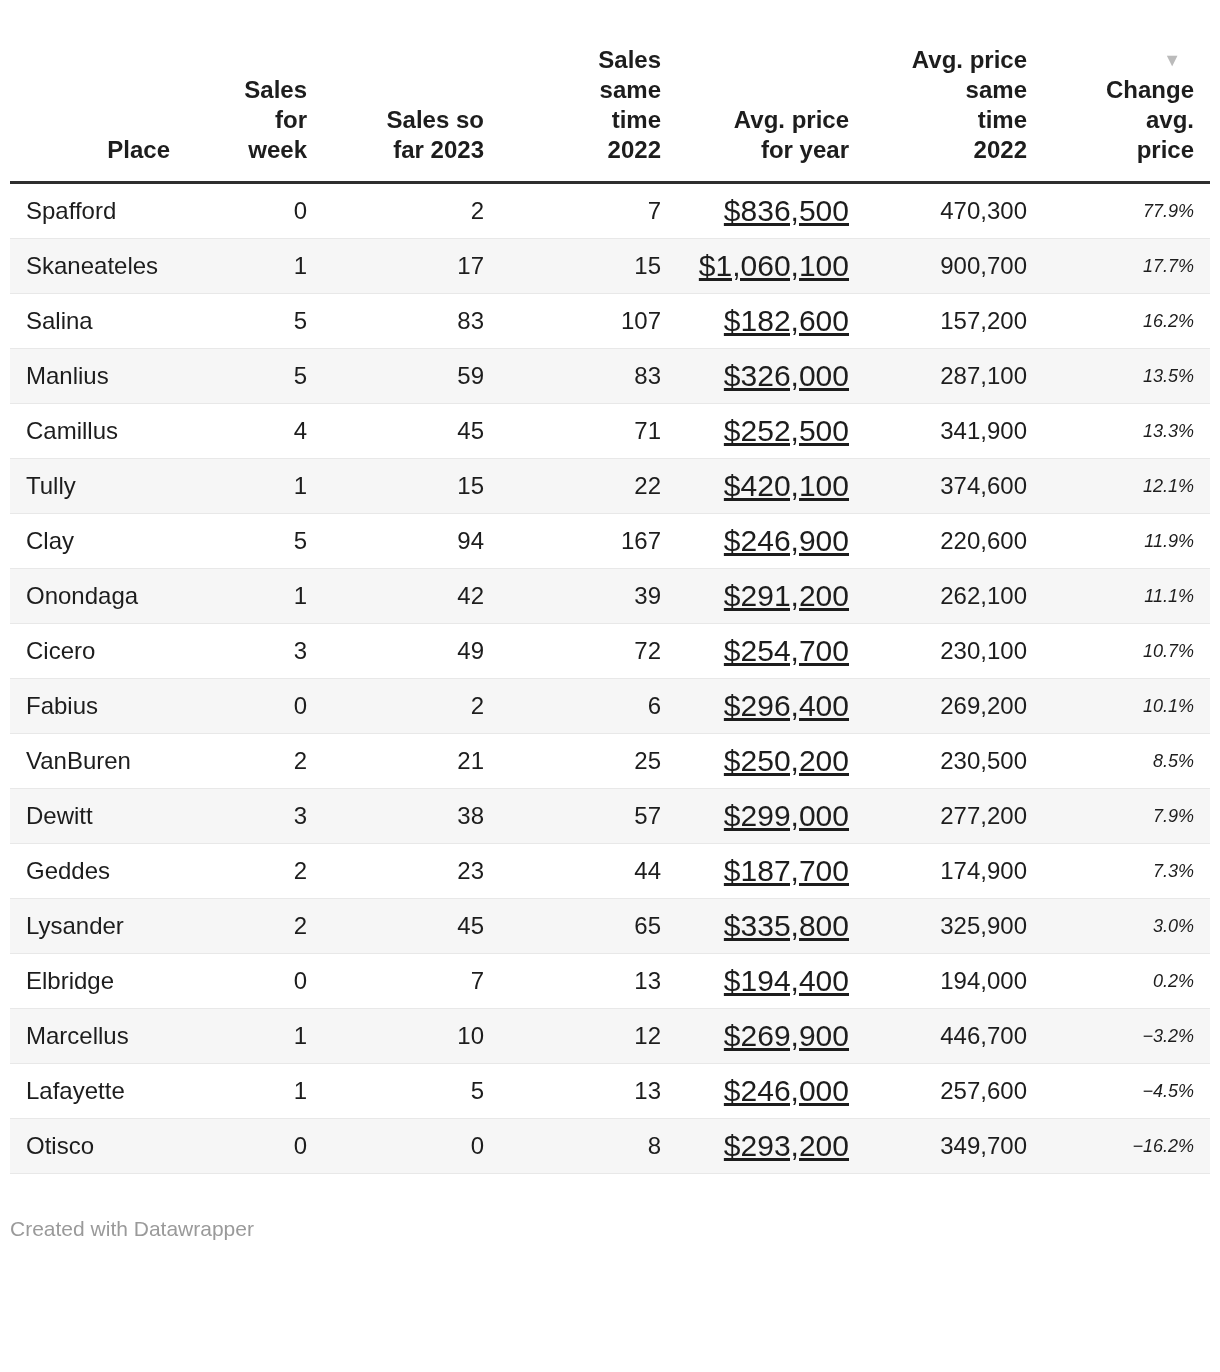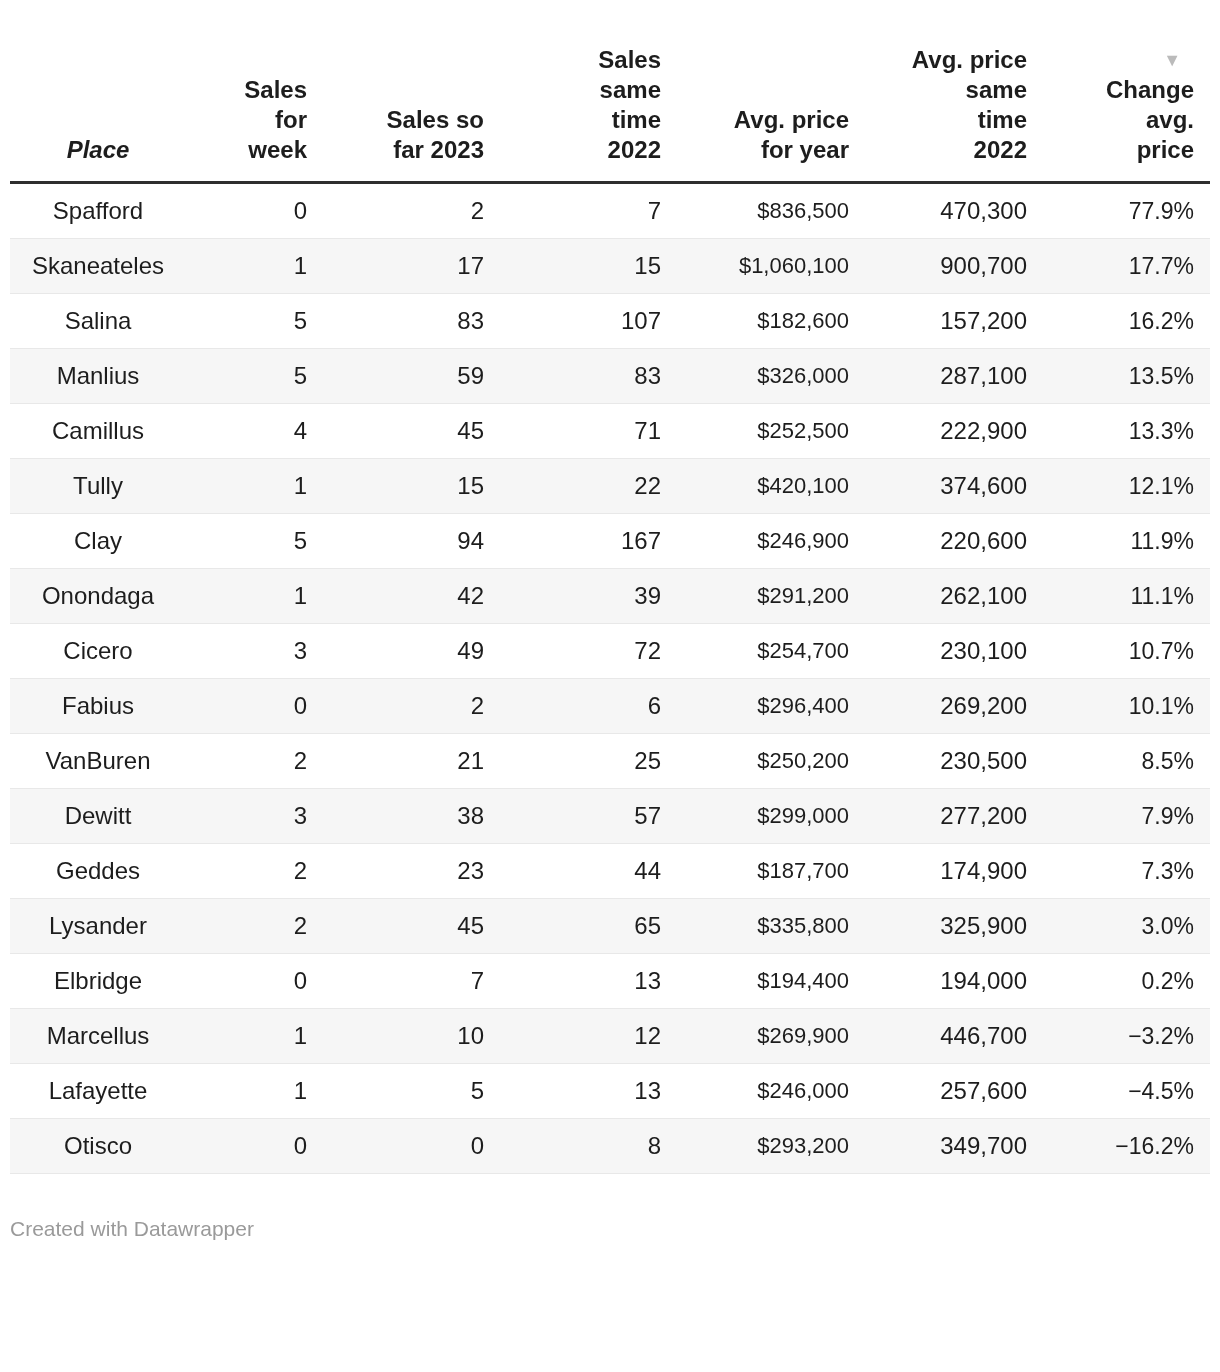--- a/index.html
+++ b/index.html
@@ -31,23 +31,22 @@
     color: #1d1d1d;
     vertical-align: bottom;
     text-align: right;
     padding: 0 10px 16px 10px;
     border-bottom: 3px solid #2e2e2e;
   }
   thead th .hlabel {
     white-space: pre-line;
   }
   thead th.col-place {
-    text-align: center;
+    text-align: right;
     padding-left: 16px;
-    font-style: italic;
   }
   thead th.col-change {
     padding-right: 16px;
   }
   .sort-arrow {
     display: block;
     font-size: 18px;
     line-height: 30px;
     color: #bbbbbb;
     margin-right: 13px;
@@ -65,29 +64,31 @@
   tbody tr:first-child {
     border-top: none;
   }
   tbody tr:last-child {
     border-bottom: 1px solid #e8e8e8;
   }
   tbody tr:nth-child(even) {
     background: #f6f6f6;
   }
   tbody td.col-place {
-    text-align: center;
+    text-align: left;
     padding-left: 16px;
   }
   tbody td.col-avg_price {
-    font-size: 22px;
+    font-size: 30px;
+    text-decoration: underline;
   }
   tbody td.col-change {
-    font-size: 23px;
+    font-size: 18px;
     padding-right: 16px;
+    font-style: italic;
   }
   .footer {
     margin-top: 42px;
     font-size: 21px;
     line-height: 26px;
     color: #9a9a9a;
   }
 </style>
 </head>
 <body>
@@ -177,21 +178,21 @@
           <td class="col-avg_price">$326,000</td>
           <td class="col-avg_price_2022">287,100</td>
           <td class="col-change">13.5%</td>
         </tr>
         <tr>
           <td class="col-place">Camillus</td>
           <td class="col-sales_week">4</td>
           <td class="col-sales_2023">45</td>
           <td class="col-sales_2022">71</td>
           <td class="col-avg_price">$252,500</td>
-          <td class="col-avg_price_2022">222,900</td>
+          <td class="col-avg_price_2022">341,900</td>
           <td class="col-change">13.3%</td>
         </tr>
         <tr>
           <td class="col-place">Tully</td>
           <td class="col-sales_week">1</td>
           <td class="col-sales_2023">15</td>
           <td class="col-sales_2022">22</td>
           <td class="col-avg_price">$420,100</td>
           <td class="col-avg_price_2022">374,600</td>
           <td class="col-change">12.1%</td>

